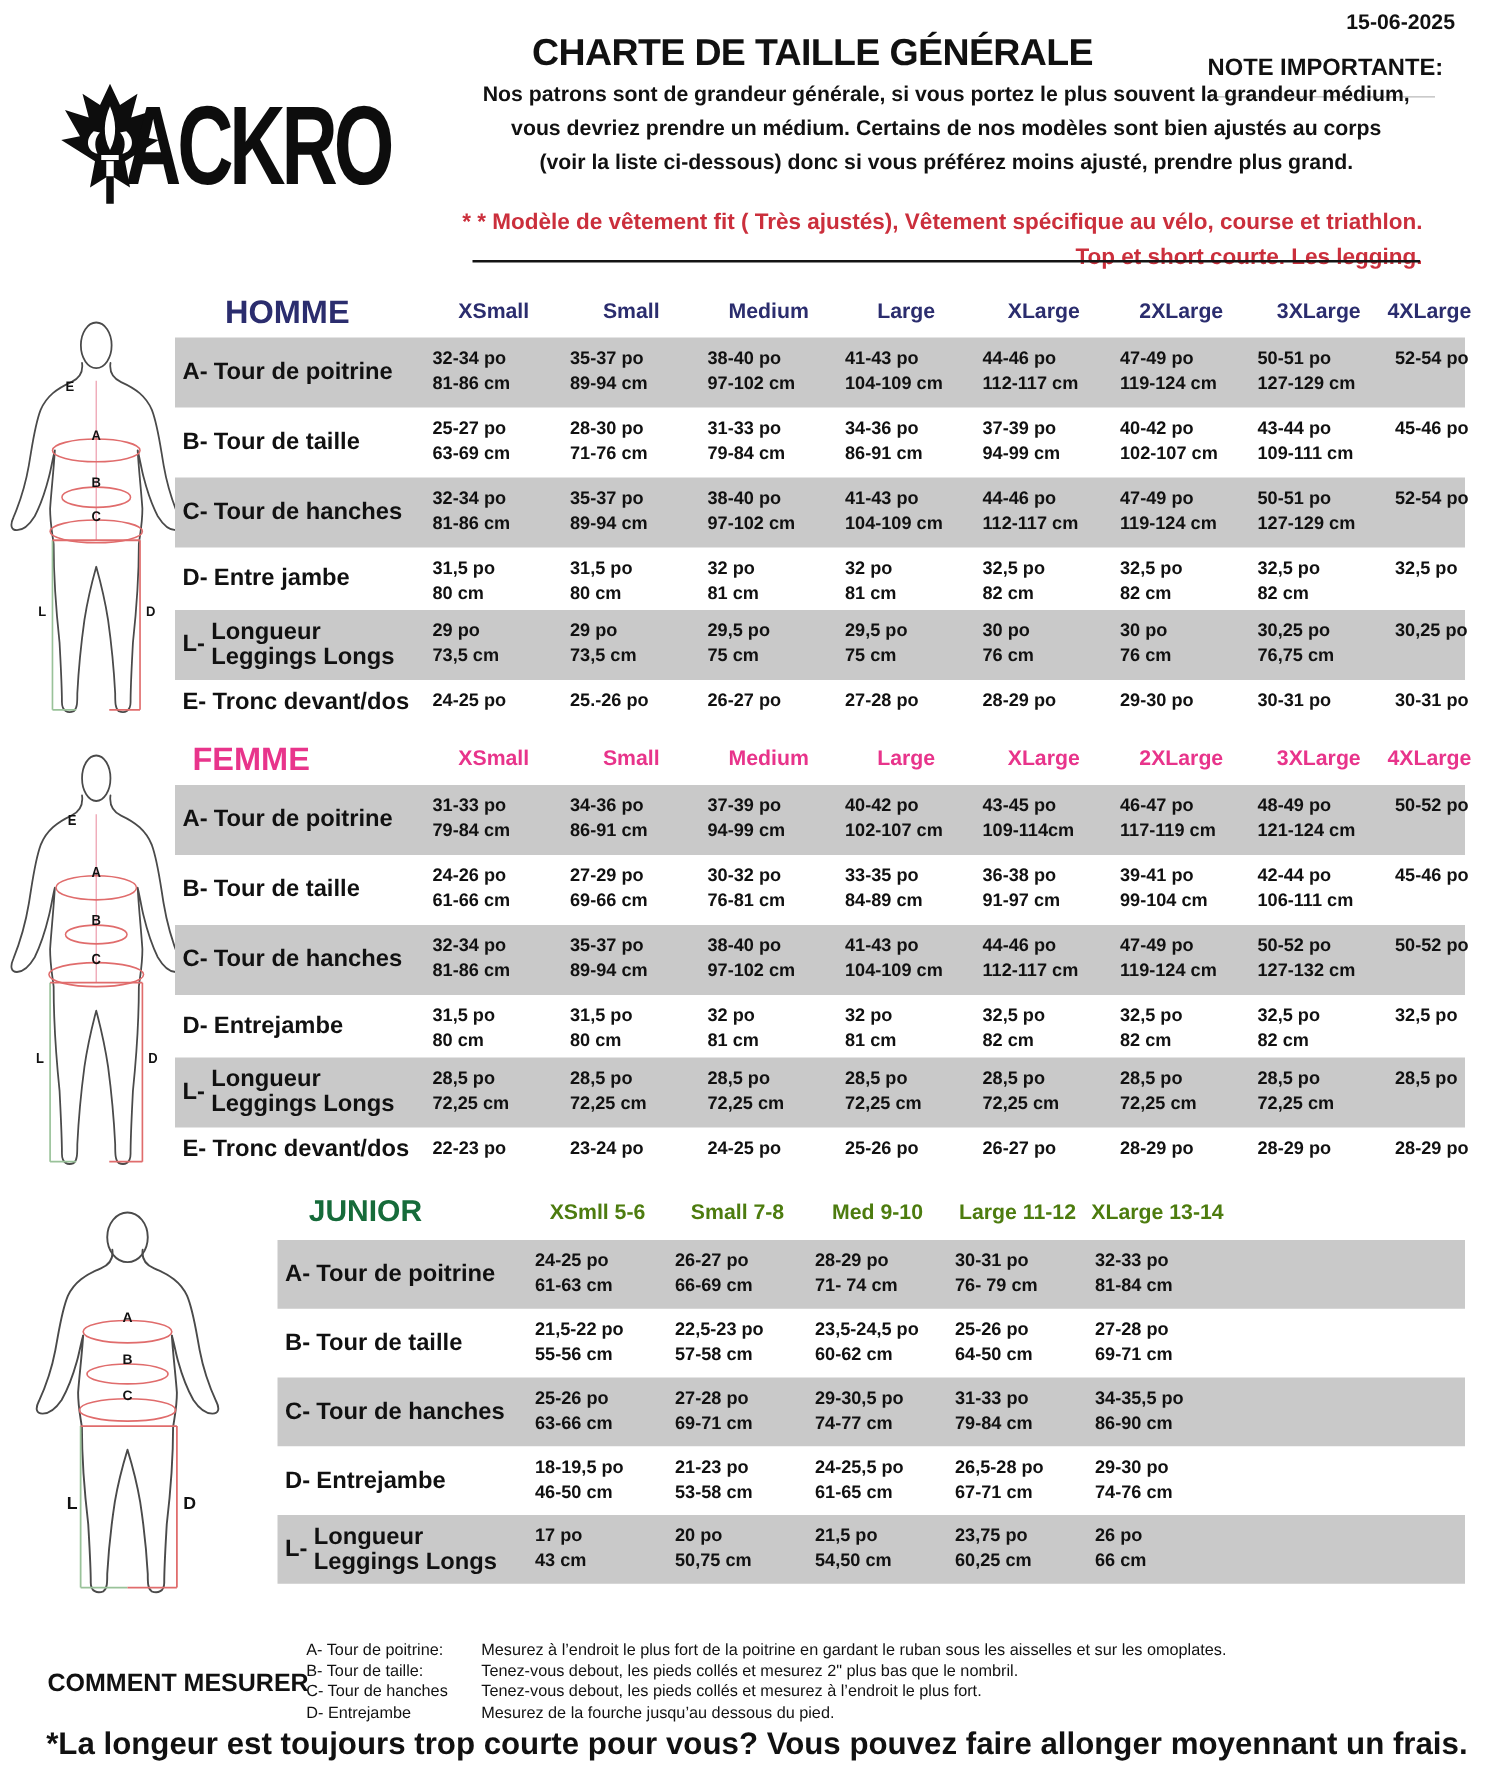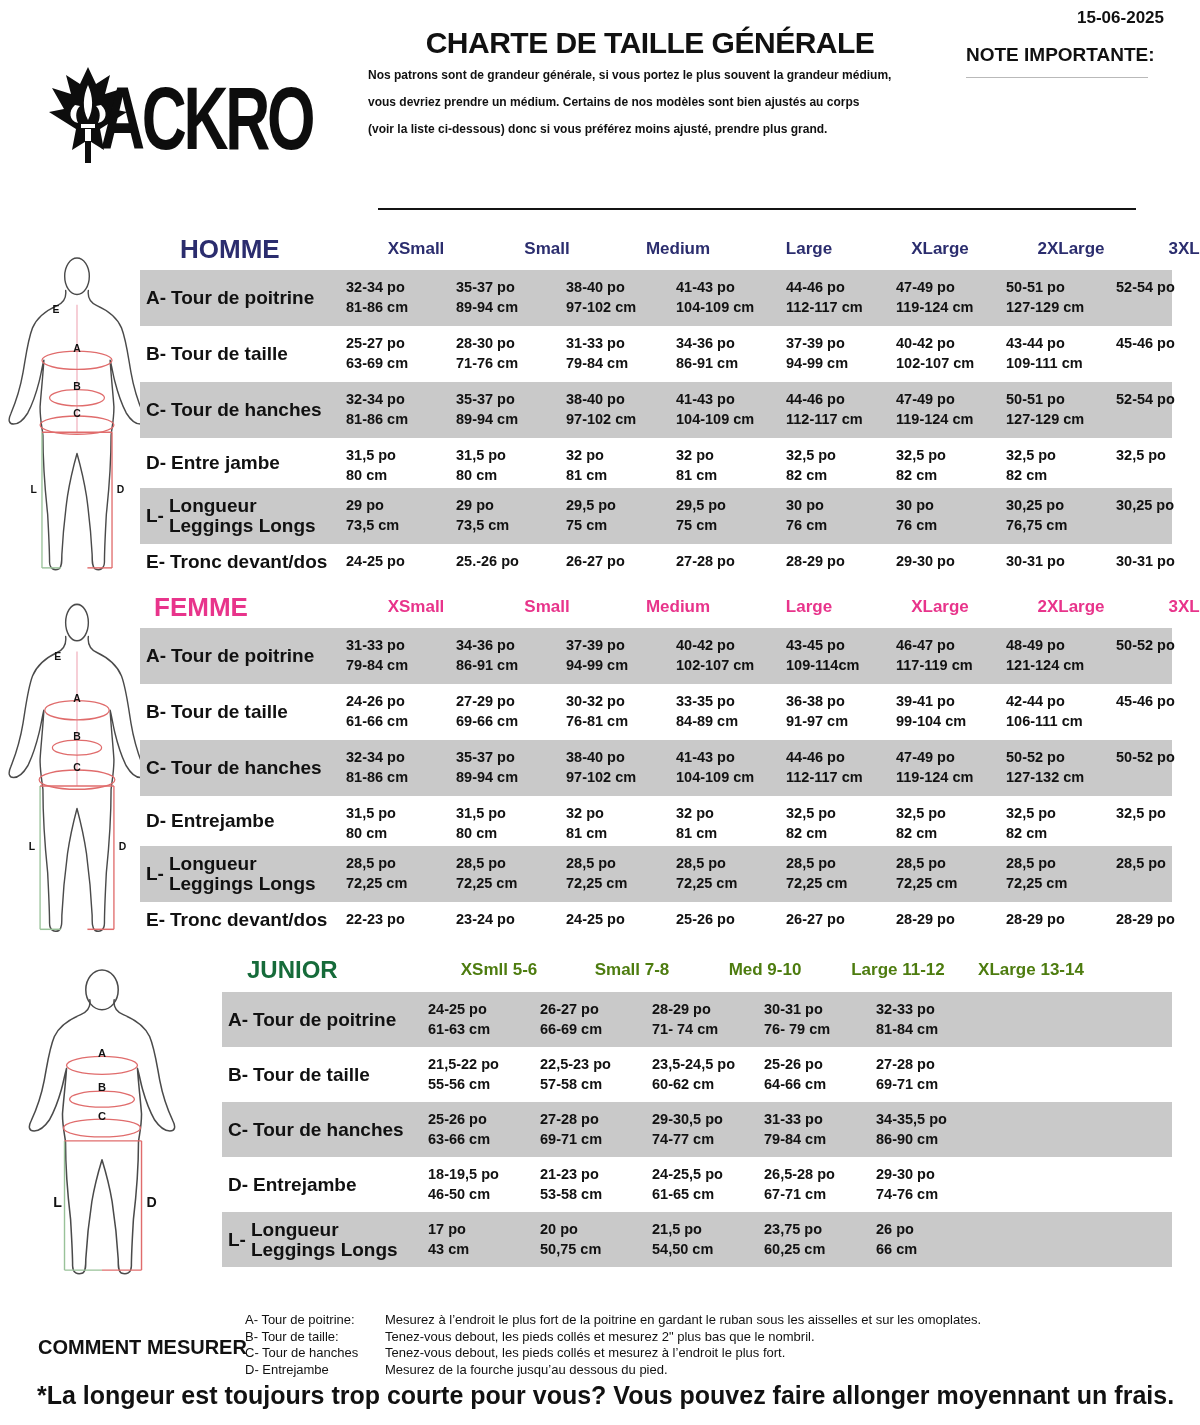--- a/index.html
+++ b/index.html
@@ -9,35 +9,35 @@
 
   
   .logo-leaf { position:absolute; left:38px; top:58px; width:100px; height:114px; }
   .logo-text { position:absolute; left:100px; top:66px; font-size:76px; font-weight:800;
                letter-spacing:-4px; transform:scale(.82,1.18); transform-origin:left top; color:#0d0d0d; }
   .date { position:absolute; right:36px; top:8px; font-size:17px; font-weight:800; }
   .page-title { position:absolute; left:400px; top:26px; width:500px; text-align:center;
                 font-size:30px; font-weight:800; letter-spacing:-.5px; }
   .note-heading { position:absolute; left:966px; top:44px; font-size:19px; font-weight:700; }
   .note-underline { position:absolute; left:966px; top:77px; width:182px; height:1px; background:#b9b9b9; }
-  .note-para { position:absolute; left:368px; top:62px; width:778px; text-align:left;
-               font-size:12px; font-weight:700; line-height:27px; white-space:nowrap; }
+  .note-para { position:absolute; left:368px; top:62px; width:778px; text-align:center;
+               font-size:17px; font-weight:700; line-height:27px; white-space:nowrap; }
   .fit-note { position:absolute; left:368px; top:163px; width:770px; text-align:right;
               font-size:18px; font-weight:700; line-height:28px; color:#cb2f3c; white-space:nowrap; }
   .top-divider { position:absolute; left:378px; top:208px; width:758px; height:2px; background:#141414; }
 
   
   .sizing-table { position:absolute; }
   .table-homme, .table-femme { left:140px; top:228px; width:1032px; }
   .table-femme { top:586px; }
   .table-junior { left:175px; top:948px; width:950px;margin-left:47px; }
   .t-grid { display:grid; }
   .table-homme .t-grid, .table-femme .t-grid { grid-template-columns:200px repeat(7,110px) 62px; }
   .table-junior .t-grid { grid-template-columns:200px repeat(5,112px) 1fr; }
-  .t-head { align-items:center; height:42px;gap:21px; }
+  .t-head { align-items:center; height:42px; }
   .table-junior .t-head { height:44px; }
   .t-title { font-size:26px; font-weight:800; }
   .table-homme .t-title { color:#2b2d6e; padding-left:40px; }
   .table-femme .t-title { color:#e8348b; padding-left:14px; }
   .table-junior .t-title { color:#166b3a; font-size:24px; padding-left:25px; }
   .t-size { text-align:center; font-size:17px; font-weight:700; white-space:nowrap; }
   .table-homme .t-size { color:#2b2d6e; }
   .table-femme .t-size { color:#e8348b; }
   .table-junior .t-size { color:#4d7c0f; }
   .t-body .t-grid { height:56px; }
@@ -89,20 +89,24 @@
   <div class="logo-text">ACKRO</div>
 
   <div class="date">15-06-2025</div>
   <div class="page-title">CHARTE DE TAILLE GÉNÉRALE</div>
   <div class="note-heading">NOTE IMPORTANTE:</div>
   <div class="note-underline"></div>
   <div class="note-para">
     <div>Nos patrons sont de grandeur générale, si vous portez le plus souvent  la grandeur médium,</div>
     <div>vous devriez prendre un médium. Certains de nos modèles sont  bien ajustés  au corps</div>
     <div>(voir la liste ci-dessous) donc si vous préférez moins ajusté, prendre plus grand.</div>
+  </div>
+  <div class="fit-note">
+    <div>* * Modèle de vêtement fit ( Très ajustés),  Vêtement spécifique au vélo, course et triathlon.</div>
+    <div>Top et short courte. Les legging.</div>
   </div>
   <div class="top-divider"></div>
 
   <svg class="fig fig-homme" viewBox="0 0 150 320" preserveAspectRatio="none">
     <ellipse class="body-line" cx="75" cy="22" rx="13" ry="18"></ellipse>
     <use href="#body-outline" class="body-line"></use>
     <line class="center-line" x1="75" y1="50" x2="75" y2="176"></line>
     <line class="box-green" x1="38" y1="176" x2="38" y2="310"></line>
     <line class="box-green" x1="38" y1="310" x2="58" y2="310"></line>
     <line class="box-red" x1="38" y1="176" x2="112" y2="176"></line>
@@ -699,21 +703,21 @@
           <div class="t-cell">
             <div class="t-po">22,5-23 po</div>
             <div class="t-cm">57-58 cm</div>
           </div>
           <div class="t-cell">
             <div class="t-po">23,5-24,5 po</div>
             <div class="t-cm">60-62 cm</div>
           </div>
           <div class="t-cell">
             <div class="t-po">25-26 po</div>
-            <div class="t-cm">64-66 cm</div>
+            <div class="t-cm">64-50 cm</div>
           </div>
           <div class="t-cell">
             <div class="t-po">27-28 po</div>
             <div class="t-cm">69-71 cm</div>
           </div>
           <div class="t-filler"></div>
         </div>
         <div class="t-grid t-row">
           <div class="t-label">
             <span class="t-prefix">C-</span>

